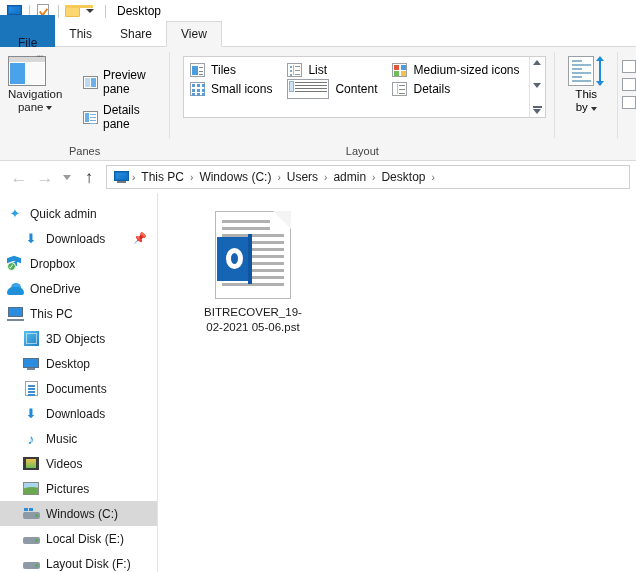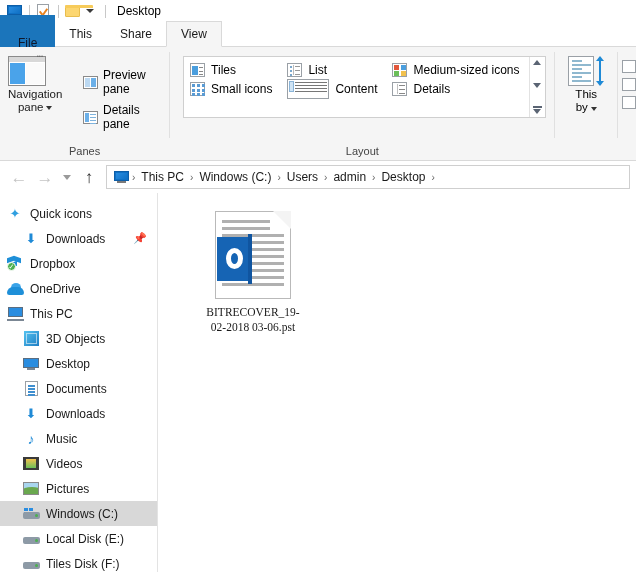--- a/index.html
+++ b/index.html
@@ -139,21 +139,21 @@
 
   
   .body { flex:1; display:flex; overflow:hidden; }
   .sidebar { width:158px; background:#fff; border-right:1px solid #e3e3e3; padding-top:8px; overflow:hidden; flex:0 0 158px; }
   .navrow { height:25px; display:flex; align-items:center; padding-left:6px; font-size:12px; color:#1a1a1a; cursor:default; position:relative; }
   .navrow.sel { background:#d8d8d8; }
   .navrow .ic { width:18px; height:18px; margin-right:6px; display:flex; align-items:center; justify-content:center; flex:0 0 18px; }
   .navrow.ind1 { padding-left:22px; }
   .pin { position:absolute; right:10px; color:#9a9a9a; font-size:11px; }
 
-  .content { flex:1; background:#fff; padding:18px 0 0 40px;font-family:Liberation Serif, serif; }
+  .content { flex:1; background:#fff; padding:18px 0 0 40px; }
   .tile { width:110px; display:flex; flex-direction:column; align-items:center; cursor:default; }
   .filetxt { font-size:11.5px; text-align:center; line-height:15px; margin-top:6px; color:#1a1a1a; }
 
   
   .pst { width:76px; height:88px; position:relative; }
   .pst .page { position:absolute; left:0; top:0; width:76px; height:88px; background:#fff; border:1px solid #b9b9b9; }
   .pst .foldtri { position:absolute; right:0; top:0; width:0;height:0;border-left:18px solid transparent; border-top:18px solid #f4f4f4; }
   .pst .tline { position:absolute; left:7px; height:3px; background:#b0b0b0; }
   .pst .ol { position:absolute; left:2px; top:26px; width:35px; height:44px; background:#1664b4; }
   .pst .ol:after { content:''; position:absolute; right:0; top:-3px; bottom:-3px; width:4px; background:#1055a0; }
@@ -431,21 +431,21 @@
     </div>
   </div>
 
   <div class="body">
 
     <div class="sidebar">
       <div class="navrow">
         <span class="ic">
             <span class="g-star">✦</span>
           </span>
-        <span>Quick icons</span>
+        <span>Quick admin</span>
       </div>
       <div class="navrow ind1">
         <span class="ic">
             <span class="g-dl">⬇</span>
           </span>
         <span>Downloads</span>
         <span class="pin">📌</span>
       </div>
       <div class="navrow">
         <span class="ic">
@@ -555,21 +555,21 @@
           </span>
         <span>Local Disk (E:)</span>
       </div>
       <div class="navrow ind1">
         <span class="ic">
             <span class="i-drive">
               <span class="b"></span>
               <span class="led"></span>
             </span>
           </span>
-        <span>Tiles Disk (F:)</span>
+        <span>Layout Disk (F:)</span>
       </div>
     </div>
 
     <div class="content">
       <div class="tile">
         <div class="pst">
           <span class="page"></span>
           <span class="foldtri"></span>
           <i class="tline" style="top:9px;width:48px"></i>
           <i class="tline" style="top:16px;width:48px"></i>
@@ -580,18 +580,18 @@
           <i class="tline" style="top:51px;width:62px"></i>
           <i class="tline" style="top:58px;width:62px"></i>
           <i class="tline" style="top:65px;width:62px"></i>
           <i class="tline" style="top:72px;width:62px"></i>
           <span class="ol">
             <span class="olo"></span>
           </span>
         </div>
         <div class="filetxt">
           <span>BITRECOVER_19-</span><br>
-          <span>02-2018 03-06.pst</span>
+          <span>02-2021 05-06.pst</span>
         </div>
       </div>
     </div>
   </div>
 </div>
 
 </body></html>

